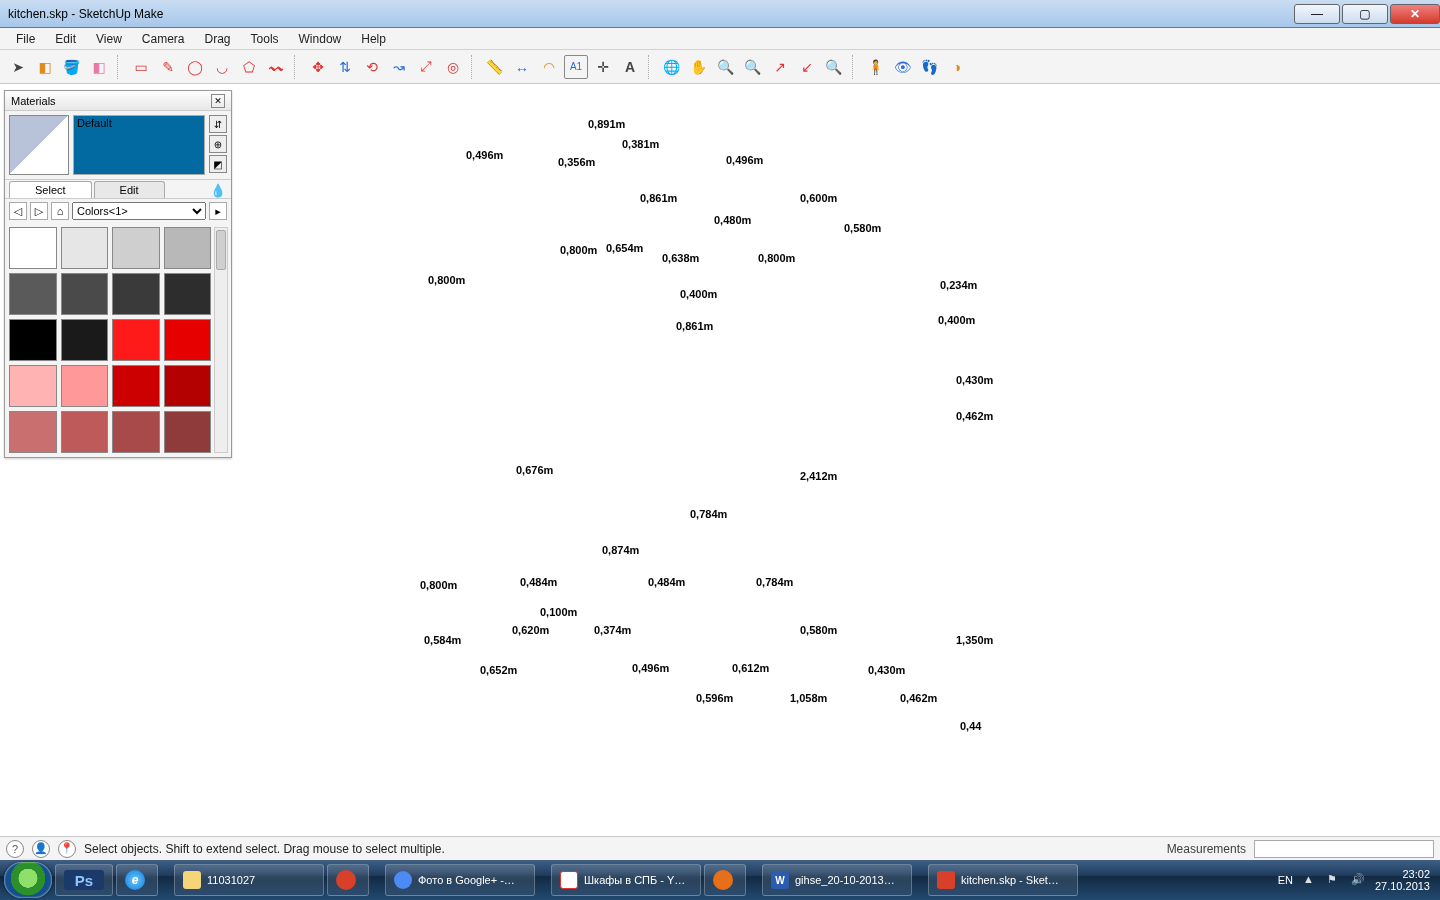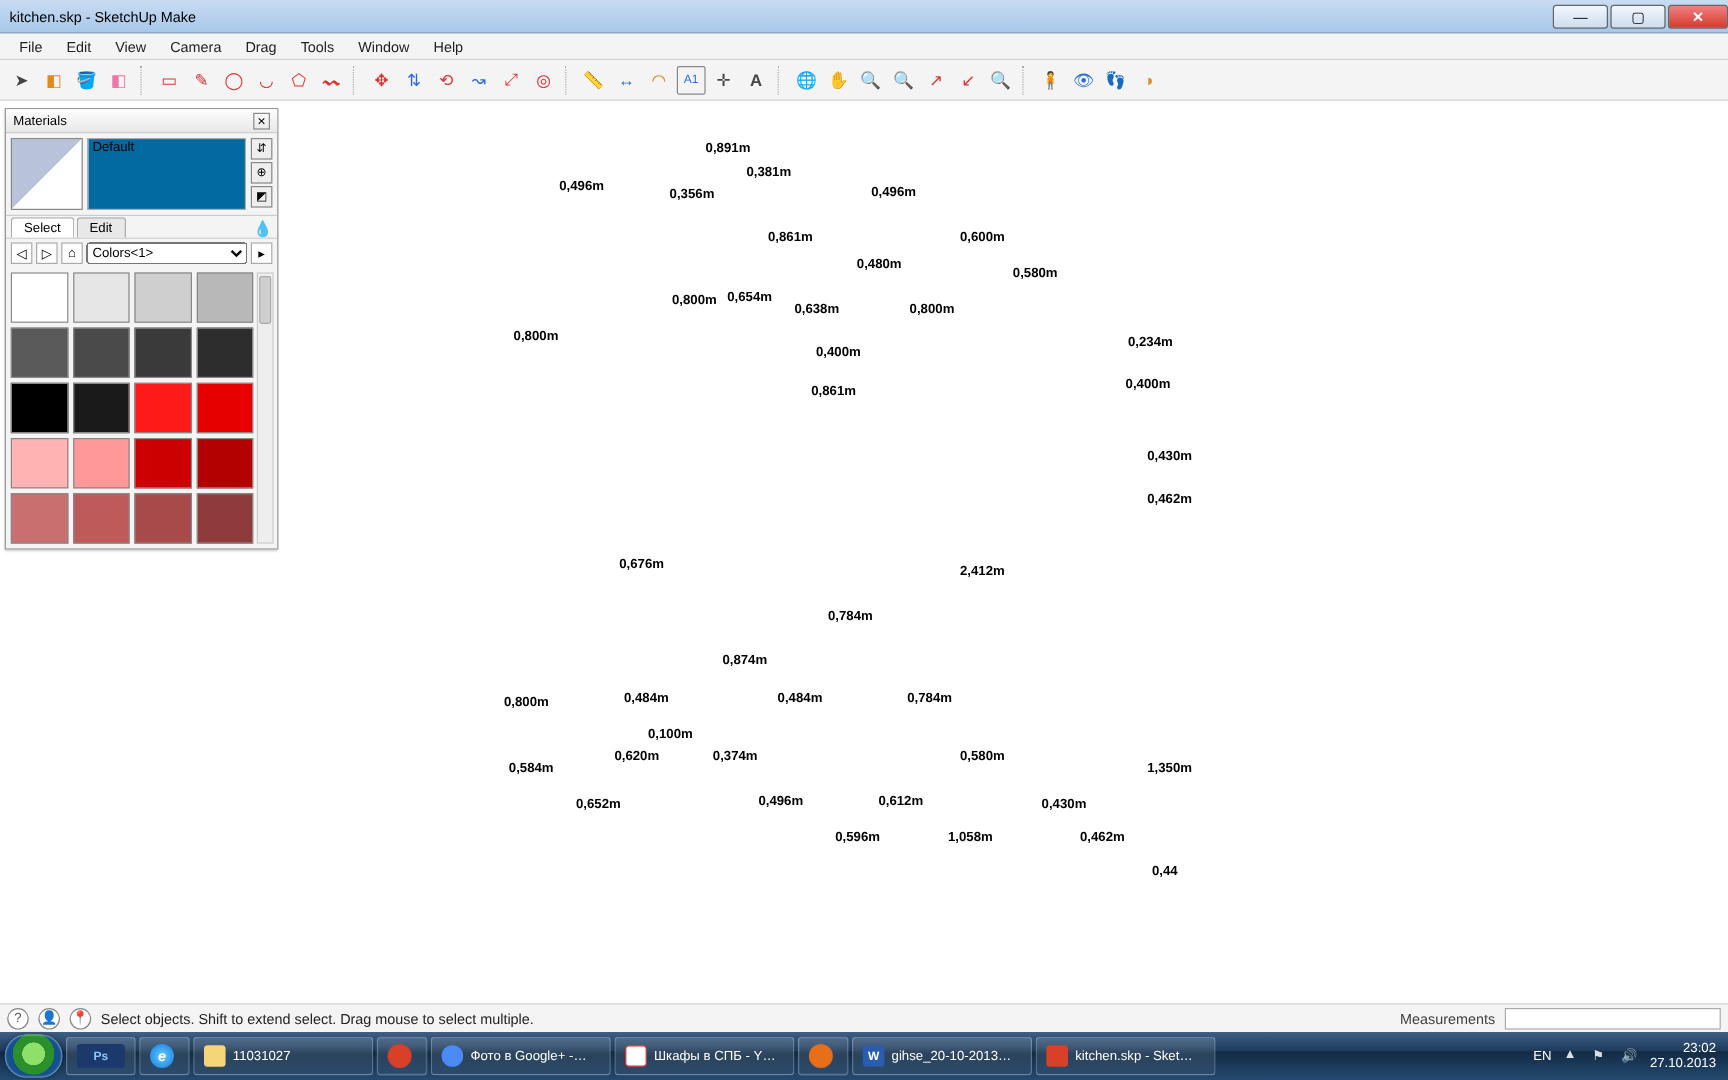--- a/index.html
+++ b/index.html
@@ -61,21 +61,21 @@
 .materials .m-close { width:14px;height:14px;border:1px solid #888;font-size:9px;display:flex;align-items:center;justify-content:center; }
 .materials .m-preview { display:flex; padding:4px; gap:4px; }
 .materials .swatch-big {
   width:60px;height:60px;border:1px solid #888;
   background: linear-gradient(135deg,#b8c2d8 0 50%,#fff 50% 100%);
 }
 .materials .m-name { flex:1; height:18px; border:1px solid #aaa; background:#0369a1; padding:1px 3px; }
 .materials .m-side { width:18px; display:flex; flex-direction:column; gap:2px; }
 .materials .m-side div { width:18px;height:18px;border:1px solid #888;background:#eee;font-size:10px;display:flex;align-items:center;justify-content:center; }
 .materials .m-tabs { display:flex; border-top:1px solid #ccc; border-bottom:1px solid #ccc; height:20px; align-items:flex-end; padding-left:4px; gap:2px;}
-.materials .m-tabs .tab { padding:2px 10px; border:1px solid #aaa; border-bottom:none; background:#fff; font-size:11px; border-radius:3px 3px 0 0; }
+.materials .m-tabs .tab { padding:2px 25px; border:1px solid #aaa; border-bottom:none; background:#fff; font-size:11px; border-radius:3px 3px 0 0; }
 .materials .m-tabs .tab.inactive { background:#e8e8e8; }
 .materials .m-tabs .eyedrop { margin-left:auto; margin-right:4px; font-size:13px; }
 .materials .m-nav { display:flex; align-items:center; gap:3px; padding:3px 4px; }
 .materials .m-nav .navbtn { width:18px;height:18px;border:1px solid #aaa;background:#fff;display:flex;align-items:center;justify-content:center;font-size:11px; }
 .materials .m-nav select { flex:1; height:18px; font-size:11px; }
 .materials .m-grid { display:grid; grid-template-columns: repeat(4, 1fr); gap:4px; padding:4px; padding-right:20px; position:relative; }
 .materials .m-grid .sw { height:42px; border:1px solid #888; }
 .materials .m-scroll { position:absolute; right:3px; top:4px; bottom:4px; width:14px; background:#eee; border:1px solid #ccc; }
 .materials .m-scroll .thumb { position:absolute; left:1px; right:1px; top:2px; height:40px; background:#cfcfcf; border:1px solid #aaa; border-radius:2px; }
 
@@ -109,21 +109,21 @@
   width:48px;height:36px;border-radius:18px;
   background: radial-gradient(circle at 50% 45%, #8fe06b 0 30%, #2b8f2b 31% 55%, #14508e 56% 100%);
   box-shadow: inset 0 0 2px #fff, 0 0 4px rgba(0,0,0,.4);
 }
 .taskbar .pin, .taskbar .task {
   height:32px; min-width:42px; border:1px solid rgba(255,255,255,.25);
   border-radius:3px; background: linear-gradient(rgba(255,255,255,.15),rgba(255,255,255,.05));
   display:flex;align-items:center;justify-content:flex-start;padding:0 8px;gap:6px;
   backdrop-filter: blur(2px);
 }
-.taskbar .task { min-width:150px; max-width:170px; font-size:11px; }
+.taskbar .task { min-width:150px; max-width:170px; font-size:11px;margin-left:13px; }
 .taskbar .task .ticon { width:18px;height:18px;background:#ccc;border-radius:3px;flex-shrink:0; }
 .taskbar .task span { overflow:hidden;text-overflow:ellipsis;white-space:nowrap; }
 .taskbar .spacer { flex:1; }
 .taskbar .tray { display:flex;align-items:center;gap:10px;padding:0 6px;font-size:11px; }
 .taskbar .tray .clock { text-align:right; line-height:1.1; }
 .taskbar .tray-ic { width:14px;height:14px;opacity:.85; }
 
 
 .ic-red{color:#d33;} .ic-blue{color:#2a6bd6;} .ic-green{color:#2a9d4a;} .ic-orange{color:#e08b1e;} .ic-dark{color:#444;}
 </style>
@@ -394,21 +394,21 @@
   <div class="status-icon">👤</div>
   <div class="status-icon">📍</div>
   <div class="hint">Select objects. Shift to extend select. Drag mouse to select multiple.</div>
   <div class="meas-label">Measurements</div>
   <div class="meas-box"></div>
 </div>
 
 <div class="taskbar">
   <div class="start"></div>
   <div class="pin">
-      <div style="width:40px;height:20px;background:#1b3a6b;color:#8cc7ff;display:flex;align-items:center;justify-content:center;font-size:10px;font-weight:bold;border-radius:3px">Ps</div>
+      <div style="width:40px;height:20px;background:#1b3a6b;color:#8cc7ff;display:flex;align-items:center;justify-content:center;font-size:15px;font-weight:bold;border-radius:3px">Ps</div>
     </div>
   <div class="pin">
       <div style="width:20px;height:20px;border-radius:50%;background:radial-gradient(#6cf,#17d);display:flex;align-items:center;justify-content:center;color:#fff;font-style:italic;font-weight:bold">e</div>
     </div>
   <div class="task">
       <div class="ticon" style="background:#f4d57a"></div>
       <span>11031027</span>
     </div>
   <div class="pin">
       <div class="ticon" style="width:20px;height:20px;border-radius:50%;background:#d9402a"></div>

